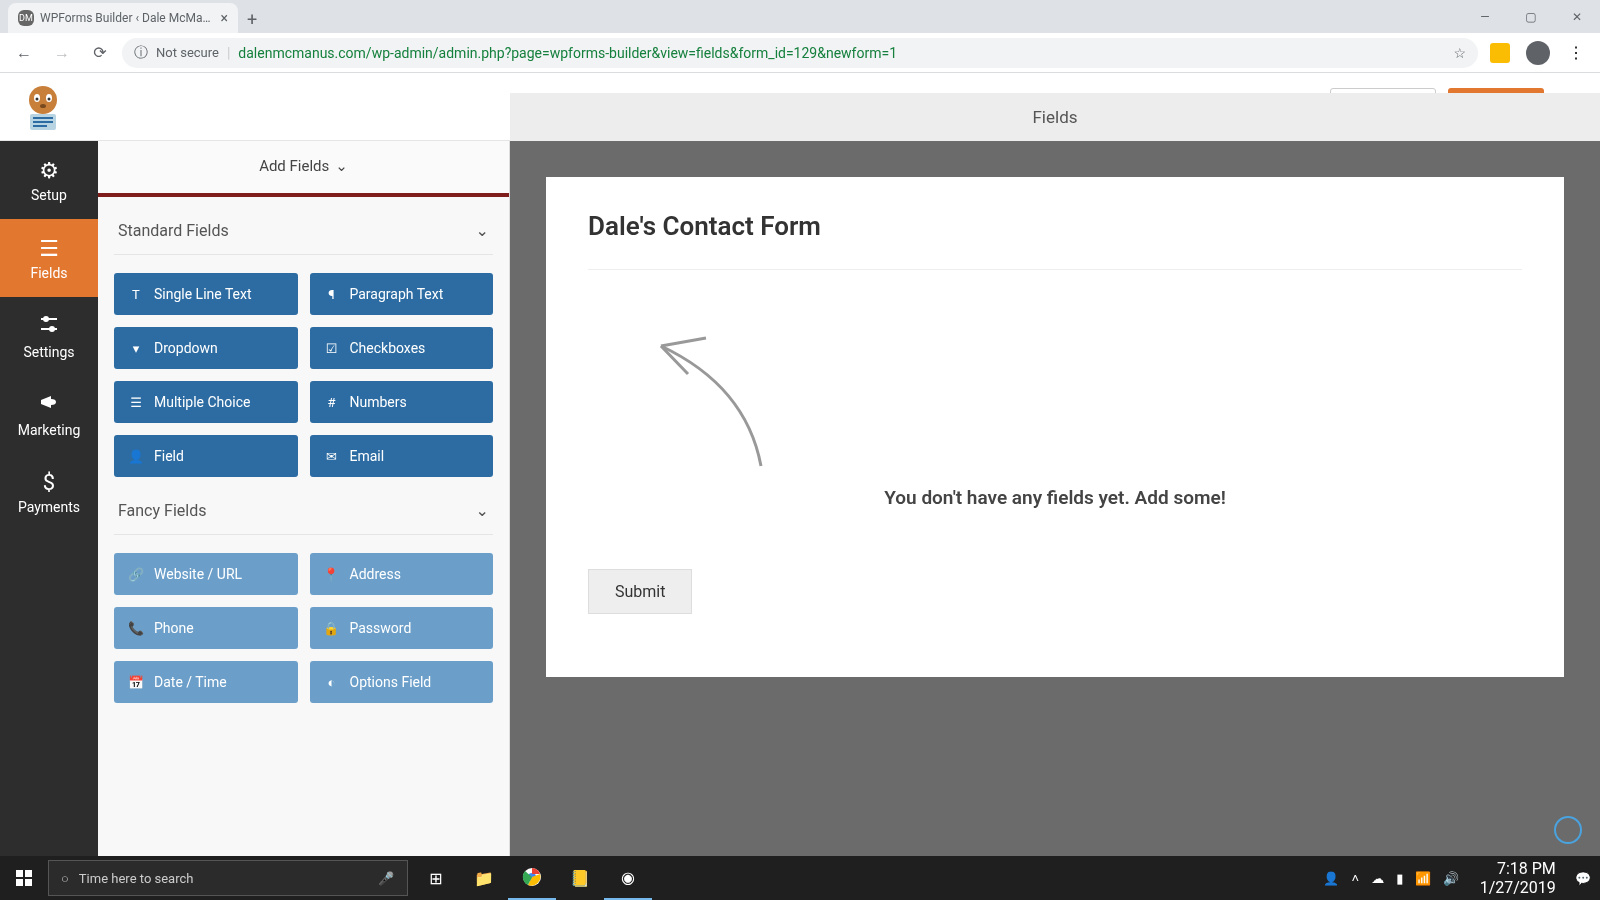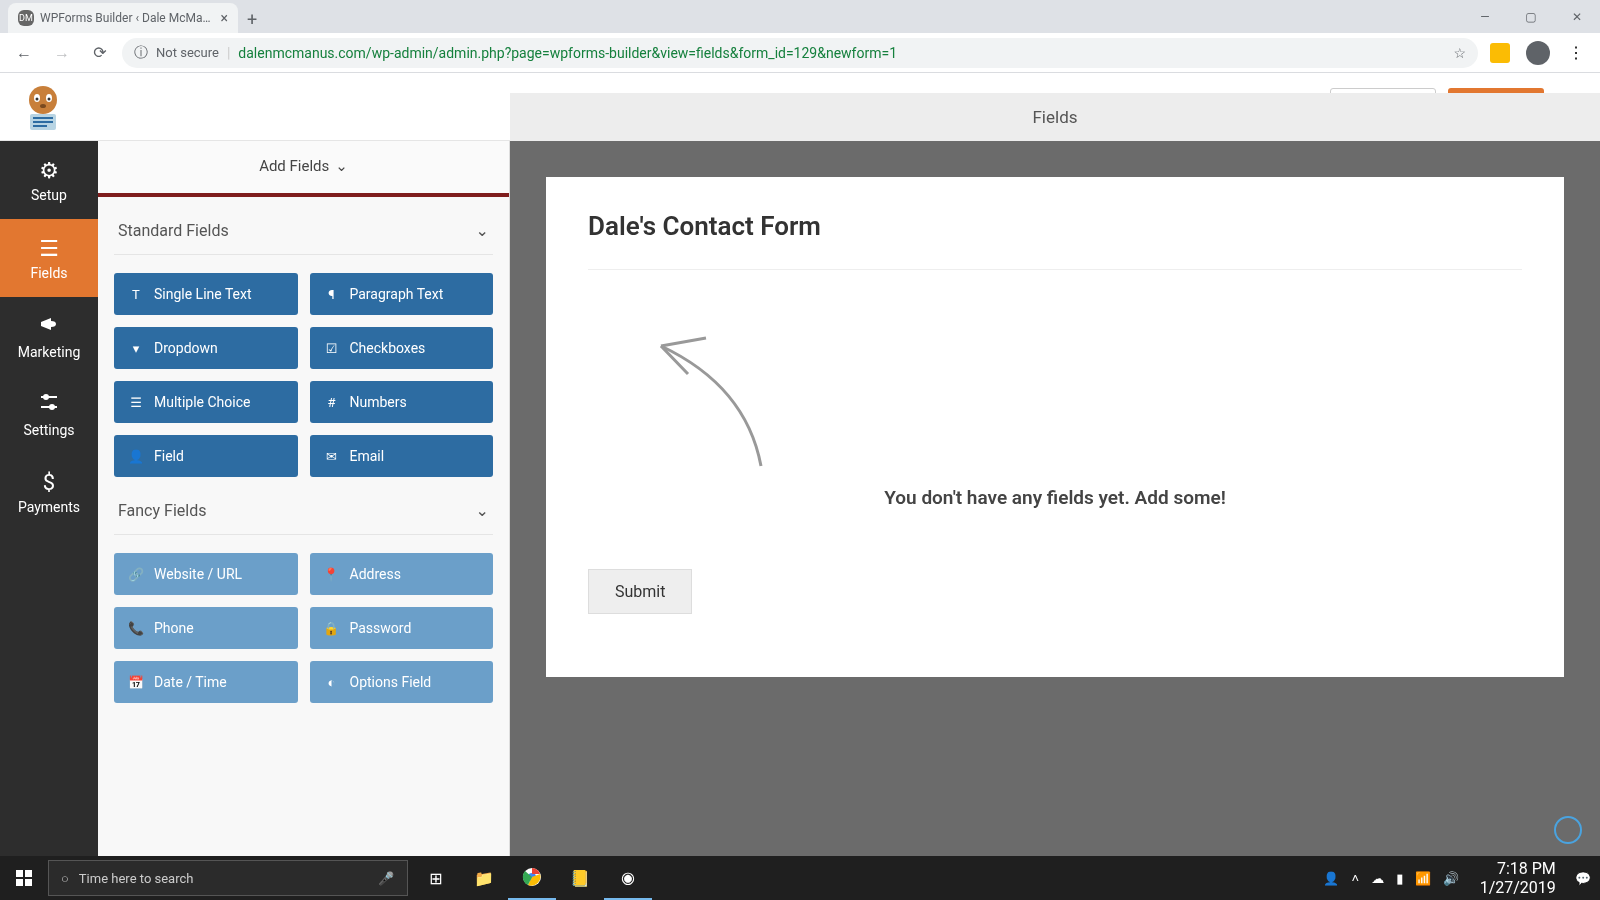--- a/index.html
+++ b/index.html
@@ -151,36 +151,36 @@
     <div class="sidebar-item">
       <span class="sidebar-icon">⚙</span>
       <span class="sidebar-label">Setup</span>
     </div>
     <div class="sidebar-item active">
       <span class="sidebar-icon">☰</span>
       <span class="sidebar-label">Fields</span>
     </div>
     <div class="sidebar-item">
       <span class="sidebar-icon">
-        <svg width="22" height="22" viewBox="0 0 22 22" fill="#fff">
-            <path d="M3 9 L13 5 L13 17 L3 13 Z M13 8 Q18 8 18 11 Q18 14 13 14"></path>
-          </svg>
-      </span>
-      <span class="sidebar-label">Marketing</span>
-    </div>
-    <div class="sidebar-item">
-      <span class="sidebar-icon">
         <svg width="22" height="22" viewBox="0 0 22 22" fill="none" stroke="#fff" stroke-width="2">
             <line x1="3" y1="6" x2="19" y2="6"></line>
             <circle cx="8" cy="6" r="2" fill="#fff"></circle>
             <line x1="3" y1="16" x2="19" y2="16"></line>
             <circle cx="14" cy="16" r="2" fill="#fff"></circle>
           </svg>
       </span>
       <span class="sidebar-label">Settings</span>
+    </div>
+    <div class="sidebar-item">
+      <span class="sidebar-icon">
+        <svg width="22" height="22" viewBox="0 0 22 22" fill="#fff">
+            <path d="M3 9 L13 5 L13 17 L3 13 Z M13 8 Q18 8 18 11 Q18 14 13 14"></path>
+          </svg>
+      </span>
+      <span class="sidebar-label">Marketing</span>
     </div>
     <div class="sidebar-item">
       <span class="sidebar-icon">$</span>
       <span class="sidebar-label">Payments</span>
     </div>
   </div>
 
   <div class="fields-area">
     <div class="fields-panel">
       <div class="panel-tabs">

